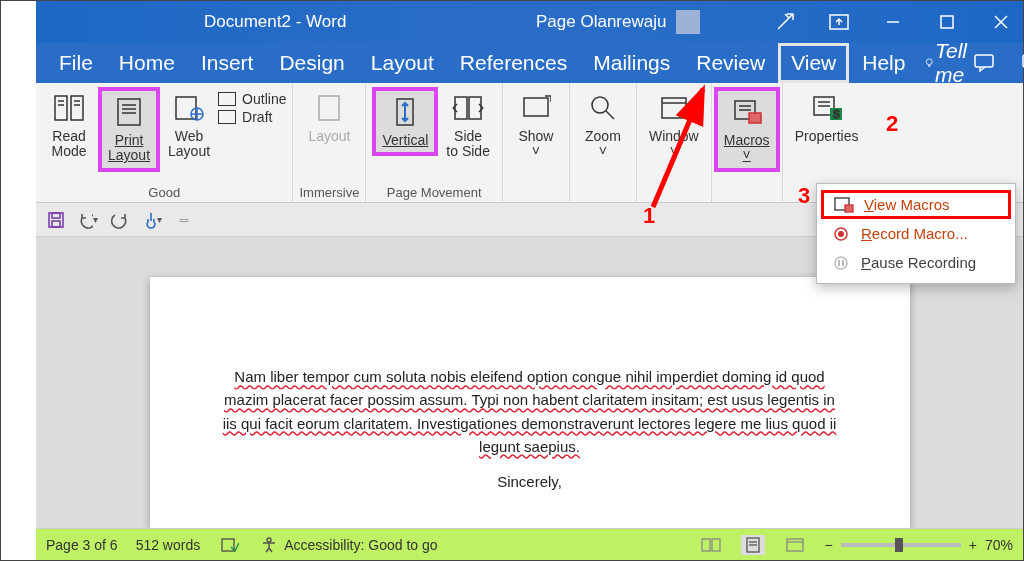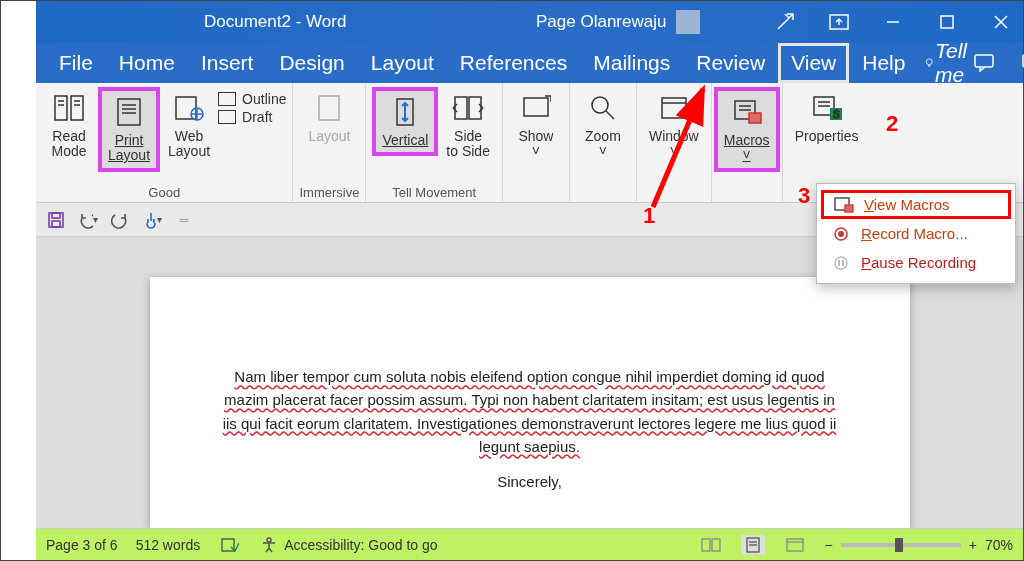--- a/index.html
+++ b/index.html
@@ -33,21 +33,21 @@
   .rbtn .lbl { text-align:center; line-height:1.1; }
   .rbtn.selected { background:#dcdcdc; border:4px solid #d946ef;text-decoration:underline; }
   .smallv { display:flex; flex-direction:column; gap:2px; padding-top:4px; font-size:14px; color:#333;}
   .smallv .srow { display:flex; align-items:center; gap:6px; cursor:pointer; }
   .smallv .srow .sic { width:18px; height:14px; border:1.5px solid #333; display:inline-block; }
   .ribbon .collapse { position:absolute; right:6px; bottom:4px; font-size:14px; color:#666; cursor:pointer;}
 
   
   .macros-menu { position:absolute; top:100px; left:780px; width:200px; background:#fff; border:1px solid #bbb; box-shadow:0 4px 12px rgba(0,0,0,.25); z-index:50; padding:6px 0; }
   .macros-menu .mrow { display:flex; align-items:center; gap:10px; padding:6px 14px; font-size:15px; color:#c2410c; cursor:pointer; }
-  .macros-menu .mrow.disabled { color:#b91c1c; cursor:default; }
+  .macros-menu .mrow.disabled { color:#404040; cursor:default; }
   .macros-menu .mrow .mic { width:20px; height:16px; display:inline-flex; align-items:center; justify-content:center;}
   .macros-menu .mrow.hl { border:3px solid #ff0000; margin:0 4px; padding:3px 10px; }
   .mrow .ul { text-decoration:underline; }
 
   
   .callout { position:absolute; color:#ff0000; font-weight:bold; font-size:22px; z-index:60; text-shadow:0 0 2px #fff;}
   .arrow { position:absolute; z-index:55; }
 
   
   .qat { height:34px; background:#e9e9e9; border-bottom:1px solid #ccc; display:flex; align-items:center; gap:12px; padding:0 10px; }
@@ -234,21 +234,21 @@
               <svg width="34" height="30" fill="none" stroke="#333" stroke-width="1.5">
                 <rect x="4" y="4" width="12" height="22"></rect>
                 <rect x="18" y="4" width="12" height="22"></rect>
                 <path d="M2 15 L6 11 M2 15 L6 19 M32 15 L28 11 M32 15 L28 19" stroke="#333"></path>
               </svg>
             </span>
           <span class="lbl" style="white-space:pre-line">Side
 to Side</span>
         </div>
       </div>
-      <div class="group-label">Tell Movement</div>
+      <div class="group-label">Page Movement</div>
     </div>
 
     <div class="group">
       <div class="group-body">
         <div class="rbtn">
           <span class="ico">
               <svg width="30" height="26" fill="none" stroke="#333" stroke-width="1.5">
                 <rect x="3" y="3" width="24" height="18"></rect>
                 <path d="M24 1 L30 1 L30 7"></path>
               </svg>

